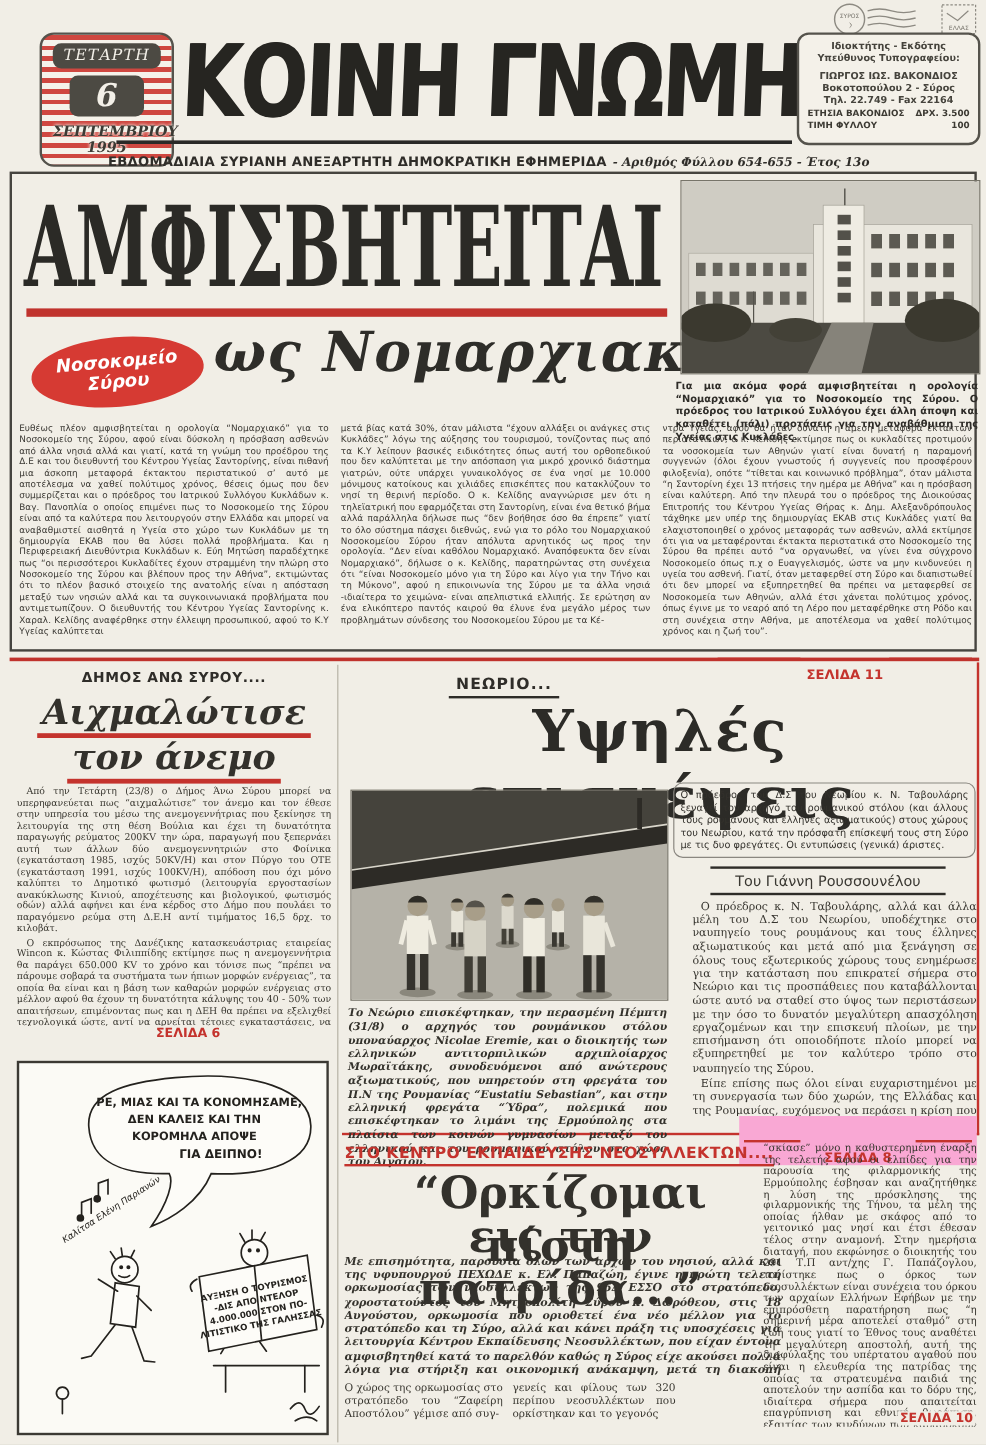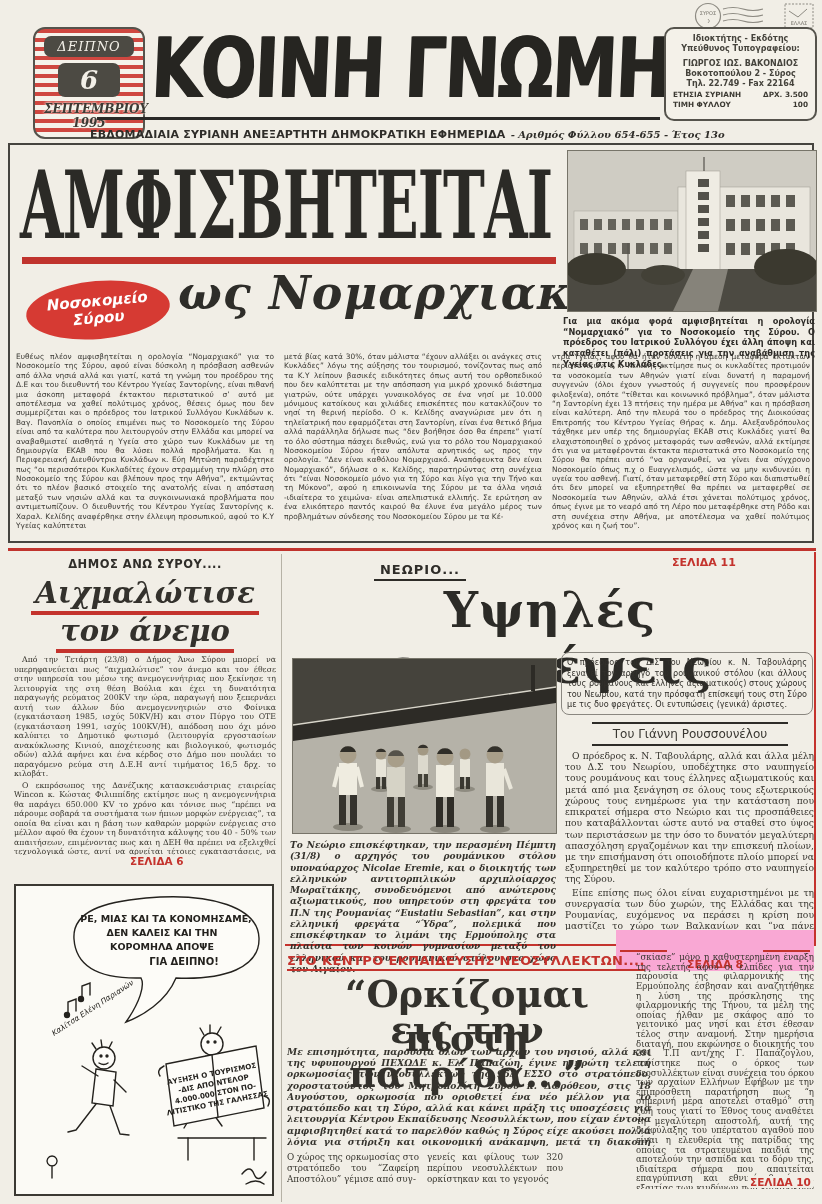--- a/index.html
+++ b/index.html
@@ -70,21 +70,21 @@
   .neorio-kicker{left:285px;top:559px;width:270px;text-align:center;}
   .neorio-kicker span{font-size:13px;font-weight:bold;letter-spacing:1px;border-bottom:2.5px solid #2e2c28;padding:0 6px 2px 6px;}
   .neorio-h{left:288px;top:582px;width:524px;text-align:center;font-family:"DejaVu Serif",serif;font-weight:bold;
             font-size:48px;color:#2c2b27;letter-spacing:1px;}
   .neorio-cap{left:561px;top:652px;width:252px;box-sizing:border-box;border:1px solid #8a8780;border-radius:8px;
               padding:4px 5px;font-size:8.1px;font-weight:normal;line-height:1.3;text-align:justify;color:#33312c;}
   .byline{left:592px;top:722px;width:196px;border-top:2px solid #2e2c28;border-bottom:2px solid #2e2c28;
           text-align:center;font-size:12px;color:#3a3832;padding:3px 0;}
   .neorio-body{left:561px;top:750px;width:253px;height:180px;font-family:"DejaVu Serif",serif;font-size:9.2px;
                line-height:1.22;text-align:justify;color:#36342e;overflow:hidden;}
-  .neorio-body p{margin:0 0 2px 4px;text-indent:7px;}
+  .neorio-body p{margin:0 0 2px 16px;text-indent:7px;}
   .selida8{left:616px;top:930px;width:198px;background:#f9a8d4;padding:0 4px;box-sizing:border-box;gap:20px;}
   .neorio-photocap{left:290px;top:840px;width:266px;font-family:"DejaVu Serif",serif;font-style:italic;font-weight:bold;
                    font-size:9px;line-height:1.25;text-align:justify;color:#33312b;}
   
   .oath-kicker{left:287px;top:950px;width:340px;}
   .oath-kicker span{color:#c4332d;font-size:13px;font-weight:bold;letter-spacing:0.4px;
                     border-bottom:2.5px solid #c4332d;padding-bottom:1px;white-space:nowrap;}
   .oath-h{width:360px;text-align:center;font-family:"DejaVu Serif",serif;font-weight:bold;font-size:37px;color:#33312c;}
   .oath-lead{left:287px;top:1046px;width:364px;height:100px;font-family:"DejaVu Serif",serif;font-weight:bold;
              font-style:italic;font-size:9.2px;line-height:1.22;text-align:justify;color:#35332d;overflow:hidden;}
@@ -104,42 +104,42 @@
     <circle cx="15" cy="15" r="12.5" fill="none" stroke="#8d8a82" stroke-width="1.2"></circle>
     <text x="15" y="14" text-anchor="middle" font-size="5" fill="#77746c">ΣΥΡΟΣ</text>
     <path d="M15,18 q3,2 0,4" fill="none" stroke="#8d8a82" stroke-width="0.8"></path>
     <path d="M30,8 q10,-3 20,0 q10,3 20,0 M30,14 q10,-3 20,0 q10,3 20,0 M30,20 q10,-3 20,0 q10,3 20,0" fill="none" stroke="#8d8a82" stroke-width="1.1"></path>
     <rect x="92" y="3" width="28" height="24" fill="none" stroke="#8d8a82" stroke-width="1" stroke-dasharray="2 1.5"></rect>
     <path d="M96,10 l9,6 l9,-8" fill="none" stroke="#8d8a82" stroke-width="1"></path>
     <text x="106" y="24" text-anchor="middle" font-size="5" fill="#77746c">ΕΛΛΑΣ</text>
   </svg>
 
   <div class="abs datebox">
-    <div class="slab wd">ΔΕΙΠΝΟ</div>
+    <div class="slab wd">ΤΕΤΑΡΤΗ</div>
     <div class="slab dy">6</div>
     <div class="my">ΣΕΠΤΕΜΒΡΙΟΥ 1995</div>
   </div>
 
   <div class="abs masthead">
     <span>ΚΟΙΝΗ ΓΝΩΜΗ</span>
   </div>
   <div class="abs mast-rule"></div>
   <div class="abs subtitle">
     <span class="b">ΕΒΔΟΜΑΔΙΑΙΑ ΣΥΡΙΑΝΗ ΑΝΕΞΑΡΤΗΤΗ ΔΗΜΟΚΡΑΤΙΚΗ ΕΦΗΜΕΡΙΔΑ</span>
     <span class="i">- Αριθμός Φύλλου 654-655 - Έτος 13ο</span>
   </div>
 
   <div class="abs pubbox">
     <div class="c">Ιδιοκτήτης - Εκδότης</div>
     <div class="c">Υπεύθυνος Τυπογραφείου:</div>
     <div class="c name">ΓΙΩΡΓΟΣ ΙΩΣ. ΒΑΚΟΝΔΙΟΣ</div>
     <div class="c">Βοκοτοπούλου 2 - Σύρος</div>
     <div class="c">Τηλ. 22.749 - Fax 22164</div>
     <div class="row">
-      <span>ΕΤΗΣΙΑ ΣΥΡΙΑΝΗ</span>
+      <span>ΕΤΗΣΙΑ ΒΑΚΟΝΔΙΟΣ</span>
       <span>ΔΡΧ. 3.500</span>
     </div>
     <div class="row">
       <span>ΤΙΜΗ ΦΥΛΛΟΥ</span>
       <span>100</span>
     </div>
   </div>
 
   <div class="abs main-box"></div>
   <div class="abs main-headline">

